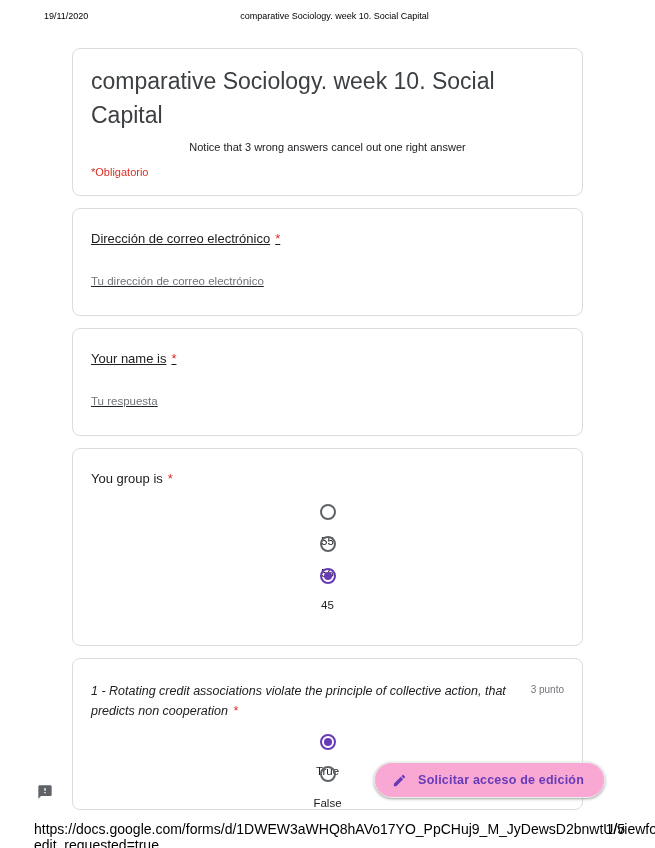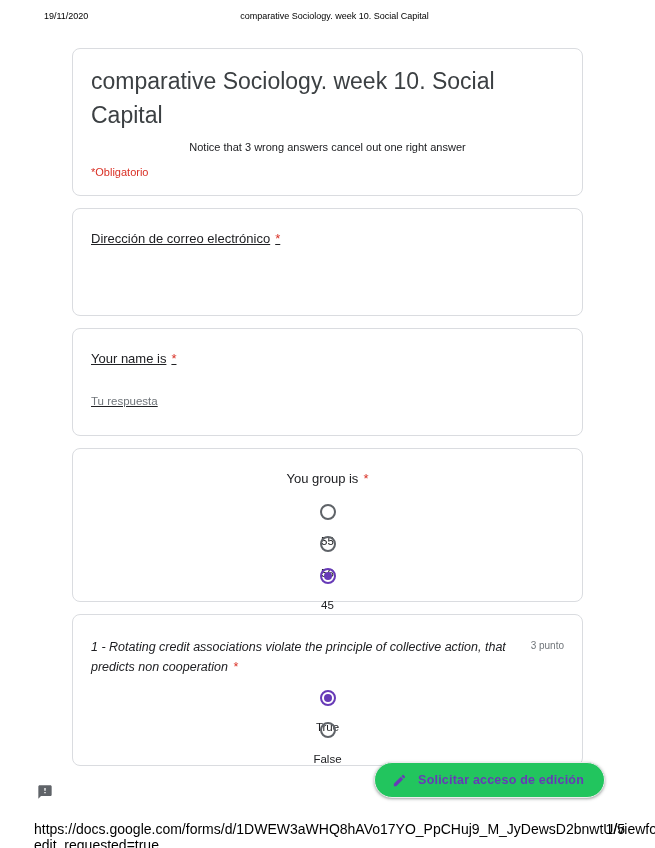--- a/index.html
+++ b/index.html
@@ -31,41 +31,41 @@
   .title-card { height:148px; padding-top:15px; }
   .form-title { font-size:23px; line-height:34px; font-weight:400; color:#3c4043; }
   .form-desc { margin-top:9px; font-size:11px; color:#202124;text-align:center; }
   .required-note { margin-top:13px; font-size:11px; color:var(--required_red,#d93025); }
 
   .q-email, .q-name { height:108px;text-decoration:underline; }
   .q-label { font-size:13px; color:#202124; line-height:16px; }
   .req { color:var(--required_red,#d93025); margin-left:5px; }
   .placeholder { margin-top:28px; font-size:11.5px; color:var(--muted_text,#70757a); }
 
-  .q-group { height:154px;text-align:center; }
+  .q-group { height:198px; }
   .options { margin-top:17px; }
   .opt { display:flex; align-items:center; height:32px; gap:15px; cursor:pointer;flex-direction:column; }
   .radio { width:16px; height:16px; border:2px solid #5f6368; border-radius:50%;
     position:relative; flex:none; }
   .opt[data-selected="true"] .radio { border-color:var(--accent_purple,#673ab7); }
   .opt[data-selected="true"] .radio::after { content:""; position:absolute;
     left:2px; top:2px; width:8px; height:8px; border-radius:50%;
     background:var(--accent_purple,#673ab7); }
   .opt-label { font-size:11.5px; color:#202124; }
 
   .q1-card { height:152px; }
   .q1-head { display:flex; justify-content:space-between; align-items:flex-start; }
   .q1-label { width:438px; font-size:12.5px; line-height:20px; color:#202124;font-style:italic; }
   .points { font-size:10px; color:var(--muted_text,#70757a); padding-top:3px;
     white-space:nowrap; }
   .q1-card .options { margin-top:13px; }
 
   
   .edit-pill { position:absolute; right:50px; top:762px; height:36px;
-    background:#22c55e; border:1px solid #ececec; border-radius:18px;
+    background:#f9a8d4; border:1px solid #ececec; border-radius:18px;
     display:flex; align-items:center; gap:11px; padding:0 20px 0 17px;
     box-shadow:0 1px 2px rgba(60,64,67,.3), 0 1px 3px 1px rgba(60,64,67,.15);
     color:var(--accent_purple,#673ab7); font-size:12.5px; font-weight:bold;
     letter-spacing:.2px; cursor:pointer; }
   .edit-pill svg { width:15px; height:15px; fill:var(--accent_purple,#673ab7); }
 
   
   .report-btn { position:absolute; left:37px; top:784px; width:16px; height:16px;
     cursor:pointer; }
   .report-btn svg { width:16px; height:16px; fill:#5f6368; }
@@ -81,20 +81,21 @@
 <div class="form-column">
 
   <div class="card title-card">
     <div class="form-title">comparative Sociology. week 10. Social Capital</div>
     <div class="form-desc">Notice that 3 wrong answers cancel out one right answer</div>
     <div class="required-note">*Obligatorio</div>
   </div>
 
   <div class="card q-email">
     <div class="q-label"><span>Dirección de correo electrónico</span><span class="req">*</span></div>
+    <div class="placeholder">Tu dirección de correo electrónico</div>
   </div>
 
   <div class="card q-name">
     <div class="q-label"><span>Your name is</span><span class="req">*</span></div>
     <div class="placeholder">Tu respuesta</div>
   </div>
 
   <div class="card q-group">
     <div class="q-label"><span>You group is</span><span class="req">*</span></div>
     <div class="options">

